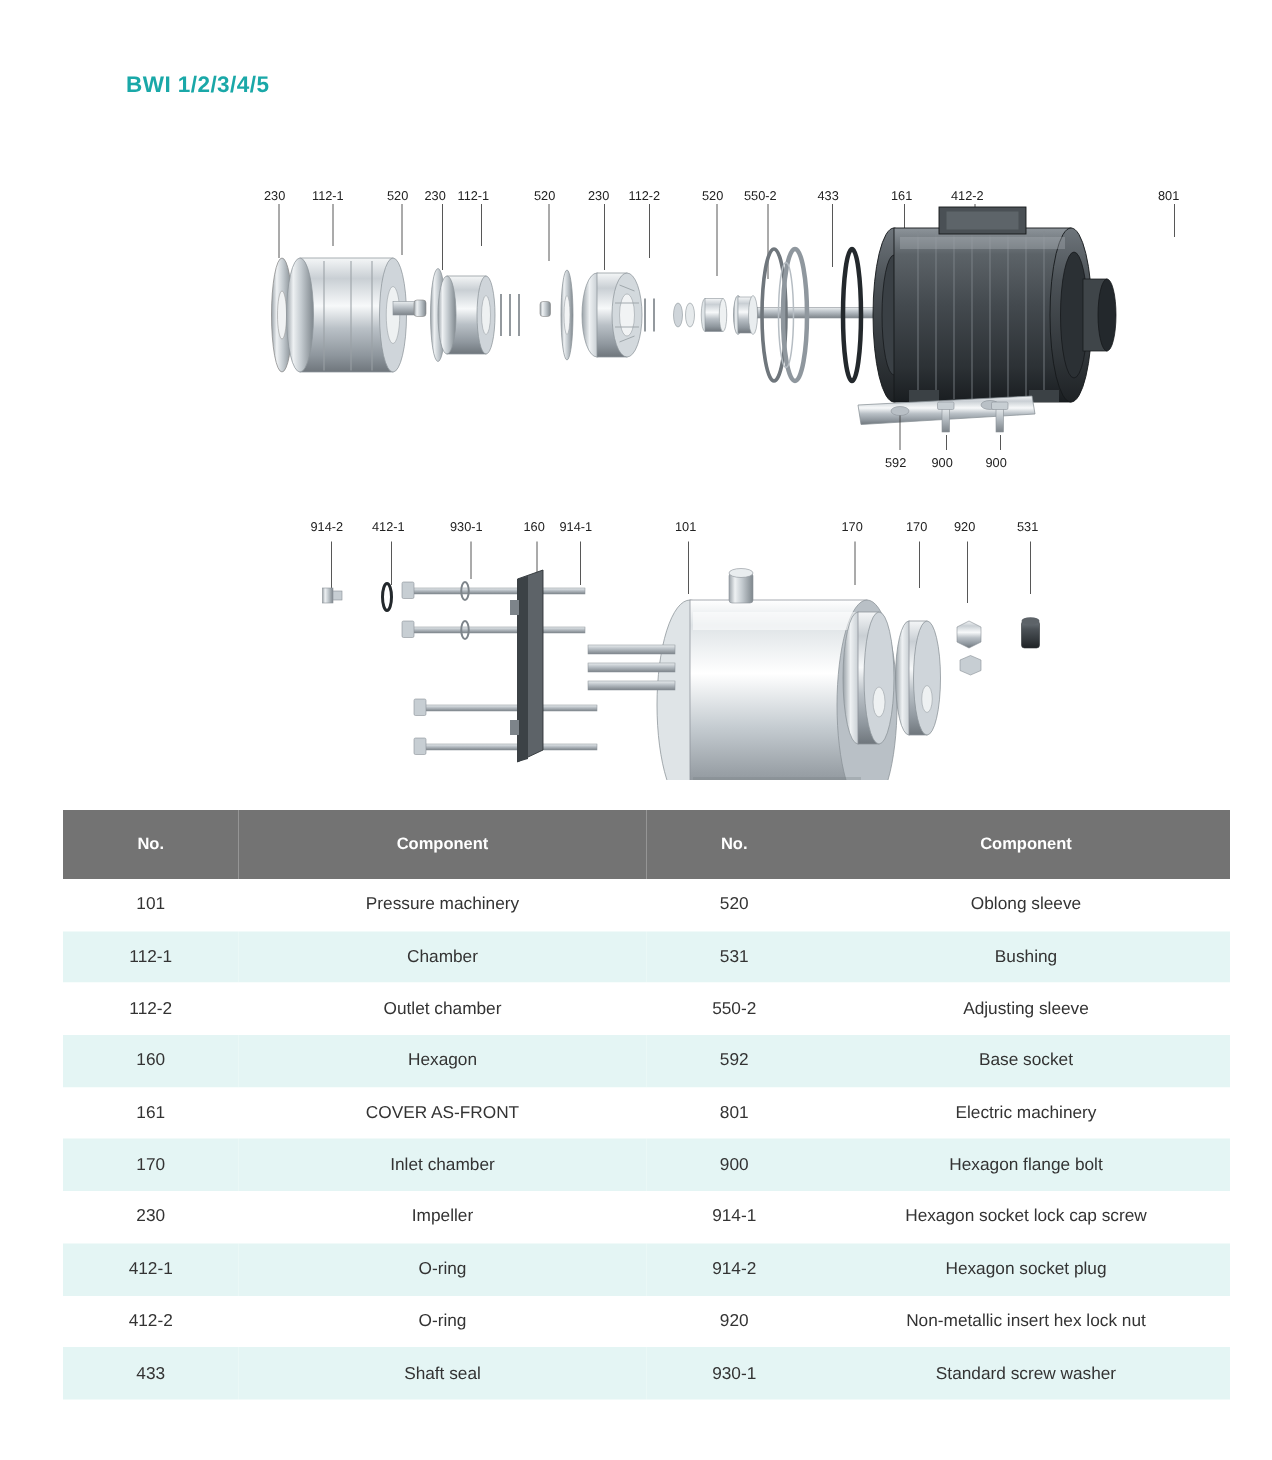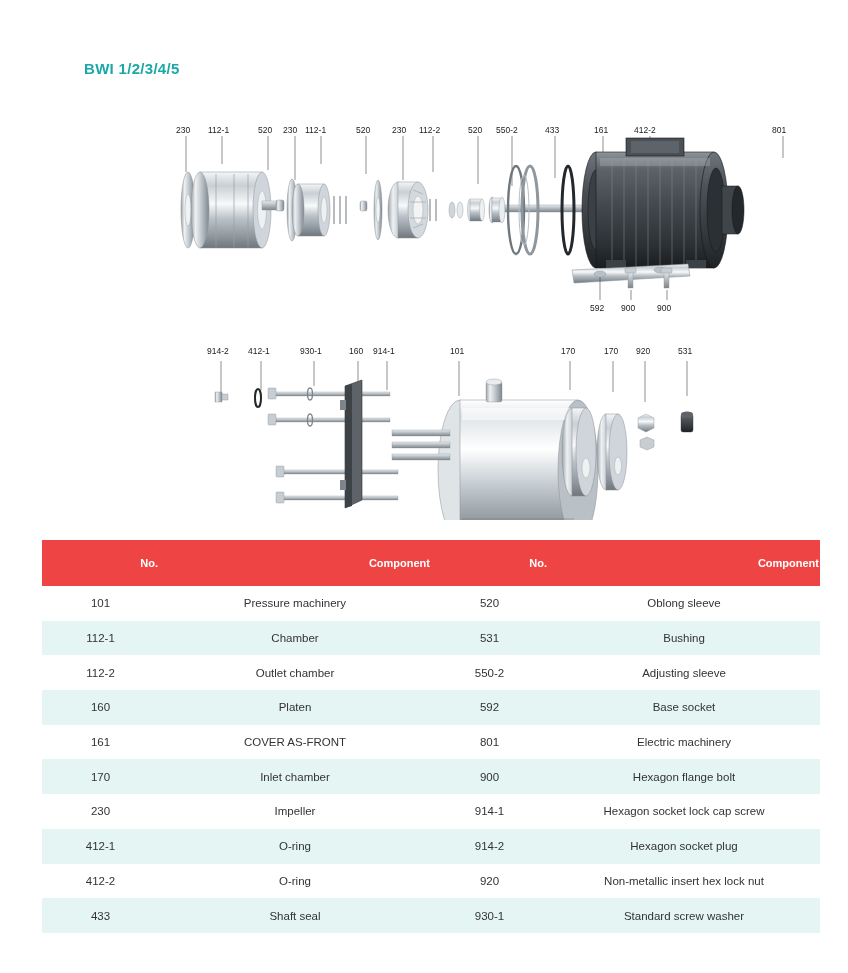--- a/index.html
+++ b/index.html
@@ -11,21 +11,21 @@
     font-family: "Liberation Sans", sans-serif;
     color: #333333;
     position: relative;
     overflow: hidden;
   }
 
   
   .page-title {
     position: absolute;
     left: 84px;
-    top: 60px;
+    top: 48px;
     font-size: 15px;
     font-weight: bold;
     color: #1aa8a8;
     letter-spacing: 0.3px;
   }
 
   
   .diagram {
     position: absolute;
     left: 0;
@@ -45,26 +45,26 @@
   
   .parts-table {
     position: absolute;
     left: 42px;
     top: 540px;
     width: 778px;
     border-collapse: collapse;
     font-size: 11.5px;
   }
   .parts-table th {
-    background: #ef4444;
+    background: #737373;
     color: #ffffff;
     font-weight: bold;
     font-size: 11px;
     height: 46px;
-    text-align: right;
+    text-align: center;
     border: none;
   }
   .parts-table td {
     height: 34.7px;
     text-align: center;
     color: #333333;
     border: none;
     font-size: 11.5px;
   }
   .parts-table tr.alt td { background: #e4f5f4; }
@@ -420,21 +420,21 @@
       <td>Bushing</td>
     </tr>
     <tr class="plain">
       <td>112-2</td>
       <td>Outlet chamber</td>
       <td>550-2</td>
       <td>Adjusting sleeve</td>
     </tr>
     <tr class="alt">
       <td>160</td>
-      <td>Platen</td>
+      <td>Hexagon</td>
       <td>592</td>
       <td>Base socket</td>
     </tr>
     <tr class="plain">
       <td>161</td>
       <td>COVER AS-FRONT</td>
       <td>801</td>
       <td>Electric machinery</td>
     </tr>
     <tr class="alt">

